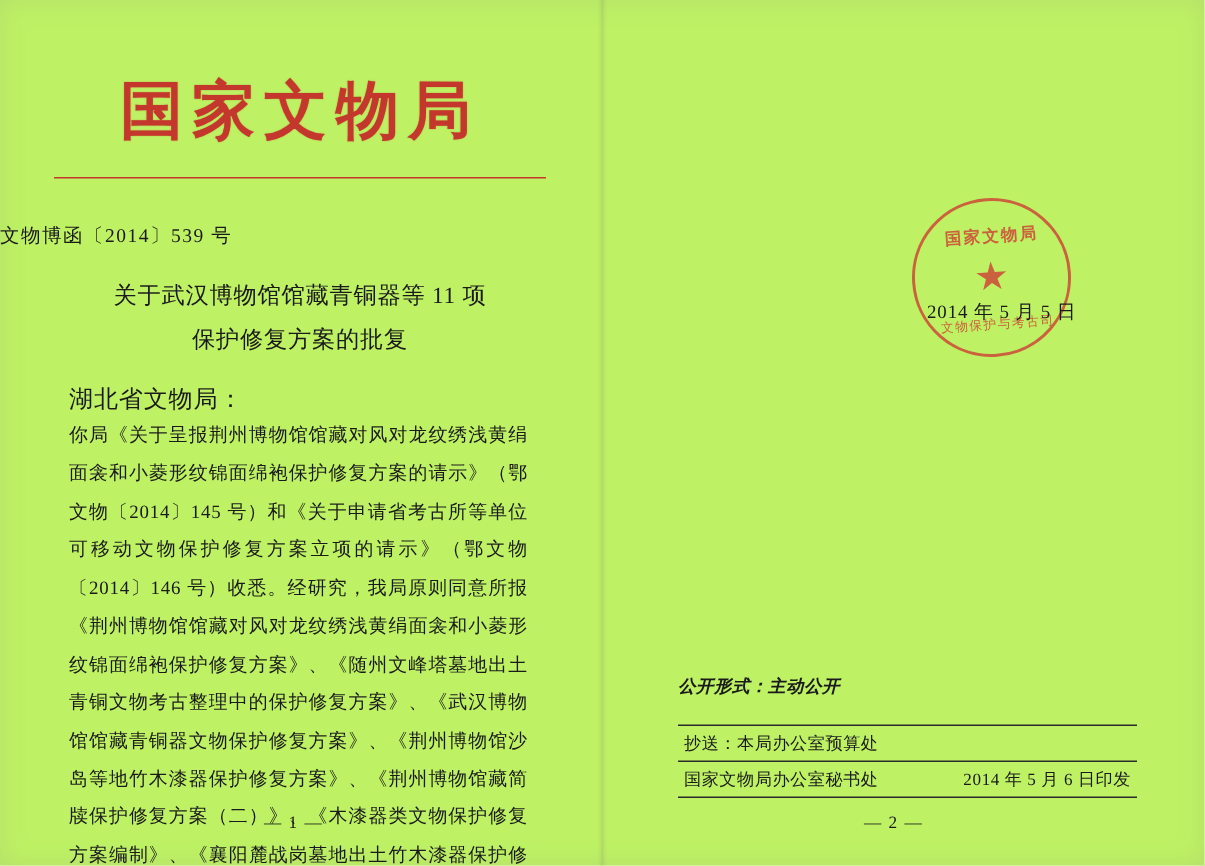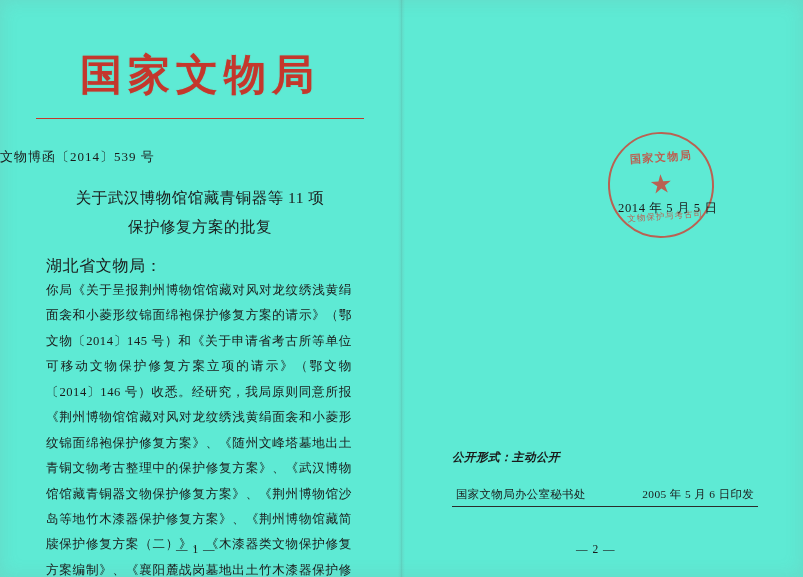--- a/index.html
+++ b/index.html
@@ -9,21 +9,21 @@
     height: 577px;
     background: #ffffff;
     font-family: "Liberation Serif", "DejaVu Serif", serif;
     color: #1a1a1a;
     overflow: hidden;
   }
   .page {
     position: relative;
     width: 803px;
     height: 577px;
-    background: #5eead4;
+    background: #bef264;
   }
   
   .page::before {
     content: "";
     position: absolute;
     left: 0; top: 0; width: 100%; height: 100%;
     box-shadow: inset 0 0 18px rgba(140,140,140,0.18);
     pointer-events: none;
   }
   .spine {
@@ -246,23 +246,27 @@
       <div class="star">★</div>
       <div class="seal-text-bottom">文物保护与考古司</div>
     </div>
 
     <div class="seal-date">2014 年 5 月 5 日</div>
 
     <div class="disclosure">
       <div class="disclosure-line">公开形式：主动公开</div>
       <table class="dtable">
         <tbody>
+            <tr>
+          <td colspan="2">抄送：本局办公室预算处</td>
+          <td class="right-cell"></td>
+        </tr>
         <tr class="no-top">
           <td colspan="2">国家文物局办公室秘书处</td>
-          <td class="right-cell">2005 年 5 月 6 日印发</td>
+          <td class="right-cell">2014 年 5 月 6 日印发</td>
         </tr>
       </tbody>
         </table>
     </div>
 
     <div class="page-num right">— 2 —</div>
   </div>
 
 </div>
 

